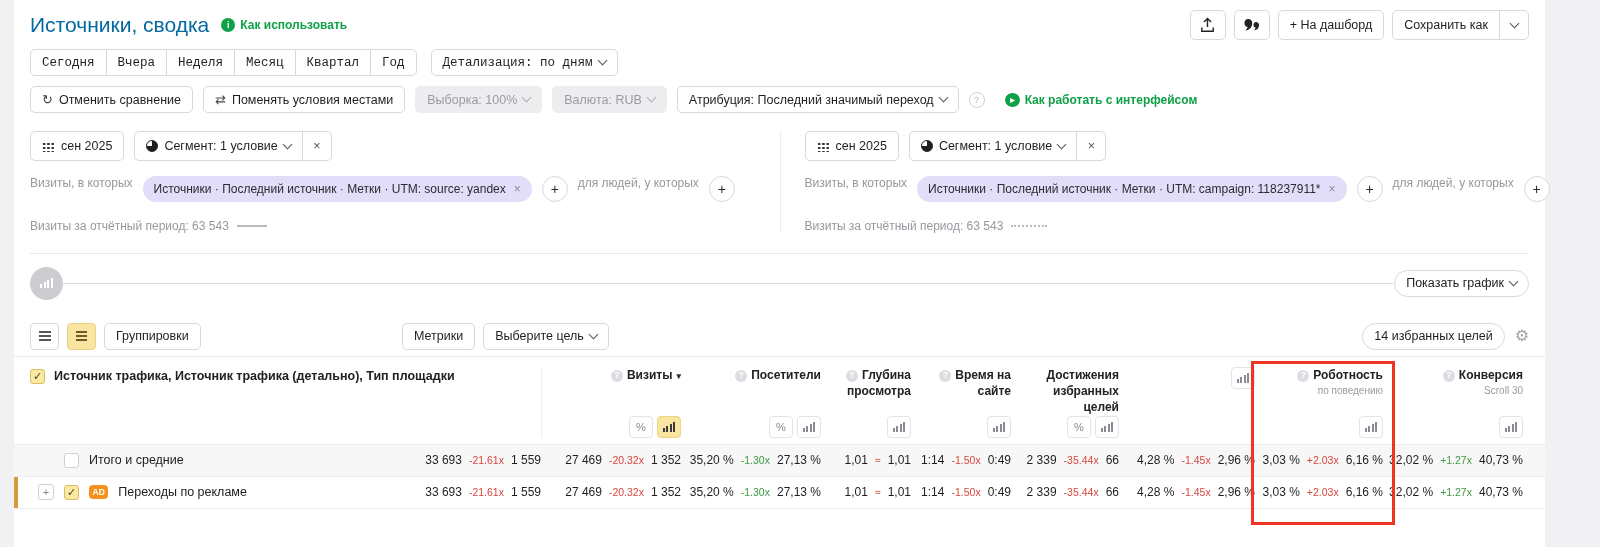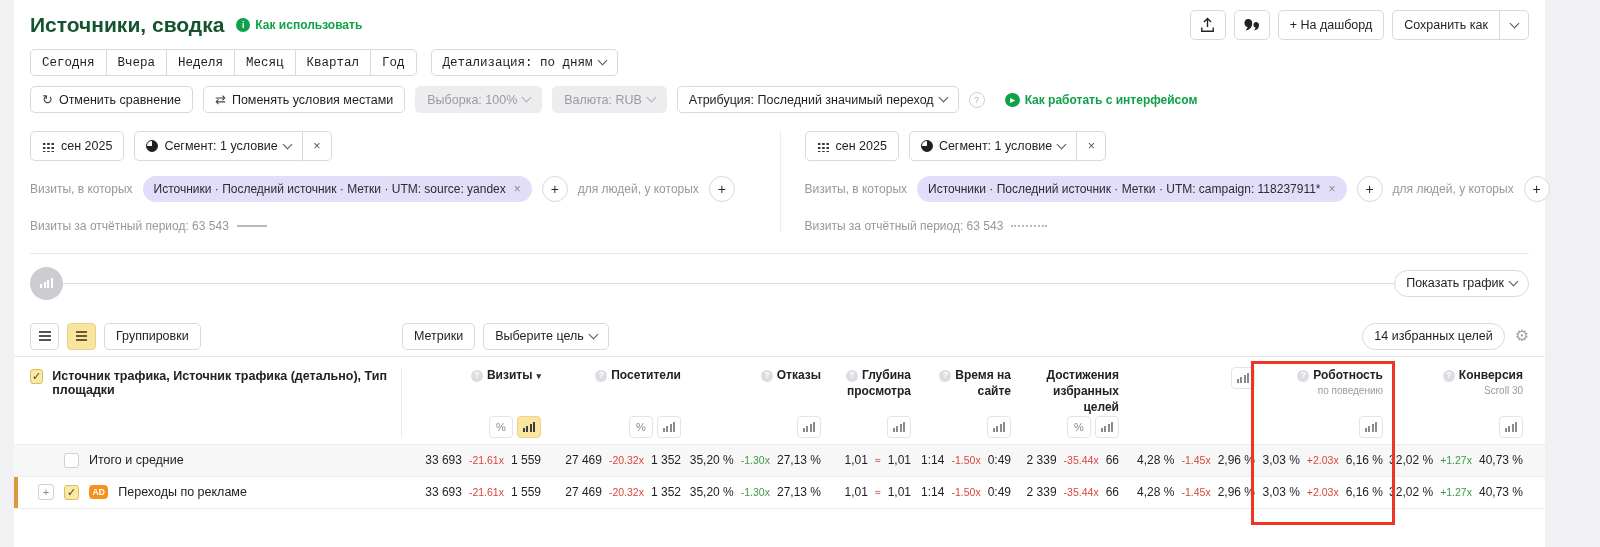--- a/index.html
+++ b/index.html
@@ -12,21 +12,21 @@
   .icon-btn{width:36px;justify-content:center;padding:0;}
   .tall{height:30px;}
   .chev{width:6px;height:6px;border-right:1.4px solid;border-bottom:1.4px solid;transform:rotate(45deg);display:inline-block;margin-top:-4px;opacity:.75;}
   .pill{border-radius:15px;}
   .split{display:inline-flex;}
   .split .btn:first-child{border-radius:5px 0 0 5px;}
   .split .btn:last-child{border-radius:0 5px 5px 0;margin-left:-1px;width:30px;justify-content:center;padding:0;}
 
   
   .top{display:flex;align-items:center;}
-  .title{font-size:21px;font-weight:bold;color:#14532d;}
+  .title{font-size:21px;font-weight:normal;color:#0369a1;}
   .green-link{display:inline-flex;align-items:center;gap:5px;color:#0fa148;font-size:12px;font-weight:bold;margin-left:12px;cursor:pointer;}
   .gcirc{width:14px;height:14px;border-radius:50%;background:#0fa148;color:#fff;display:inline-flex;align-items:center;justify-content:center;font-size:9px;font-weight:bold;}
   .top-actions{margin-left:auto;display:flex;gap:8px;align-items:center;padding-left:36px;}
 
   
   .row2{display:flex;align-items:center;margin-top:9px;gap:14px;font-family:Liberation Mono, monospace;}
   .pgroup{display:flex;}
   .pgroup .btn{border-radius:0;margin-left:-1px;}
   .pgroup .btn:first-child{border-radius:5px 0 0 5px;margin-left:0;}
   .pgroup .btn:last-child{border-radius:0 5px 5px 0;}
@@ -40,21 +40,21 @@
   
   .segments{display:flex;margin-top:18px;border-bottom:1px solid #e8e8ec;padding-bottom:20px;}
   .seg{width:50%;box-sizing:border-box;}
   .seg.right{border-left:1px solid #ededf1;padding-left:24px;}
   .seg-row1{display:flex;align-items:center;gap:10px;}
   .grp{display:inline-flex;}
   .grp .btn:first-child{border-radius:5px 0 0 5px;}
   .grp .btn:last-child{border-radius:0 5px 5px 0;margin-left:-1px;width:30px;justify-content:center;padding:0;color:#555;}
   .cal{width:13px;height:11px;background-image:radial-gradient(#333 1px,transparent 1.3px);background-size:4.3px 4px;background-position:0 1px;}
   .pie{width:12px;height:12px;border-radius:50%;background:conic-gradient(#1f1f22 0 268deg,#fff 268deg 360deg);border:1px solid #1f1f22;box-sizing:border-box;}
-  .seg-row2{display:flex;align-items:center;gap:10px;margin-top:15px;}
+  .seg-row2{display:flex;gap:10px;margin-top:15px;}
   .gray{color:#97979e;font-size:12px;white-space:nowrap;}
   .cond-pill{display:inline-flex;align-items:center;gap:8px;background:#e2ddf9;border-radius:14px;padding:6px 11px;font-size:12px;color:#2b2b30;white-space:nowrap;cursor:pointer;}
   .x{color:#8b8b96;font-size:12px;line-height:1;cursor:pointer;}
   .plus-circle{width:26px;height:26px;border-radius:50%;border:1px solid #d8d8de;background:#fff;color:#2b2b30;font-size:14px;display:inline-flex;align-items:center;justify-content:center;cursor:pointer;flex:0 0 auto;}
   .seg-row3{display:flex;align-items:center;gap:8px;margin-top:17px;}
   .line-solid{width:30px;border-top:2px solid #b9b9bf;}
   .line-dotted{width:36px;border-top:2px dotted #b9b9bf;}
 
   
   .chart-strip{display:flex;align-items:center;height:58px;}
@@ -321,35 +321,20 @@
               <span class="mini-btn">
                 <span class="bars">
                   <i style="height: 4px;"></i>
                   <i style="height: 6px;"></i>
                   <i style="height: 8px;"></i>
                   <i style="height: 10px;"></i>
                 </span>
               </span>
             </div>
           </div>
-          <div class="mcol" style="width: 140px;">
-            <div class="mcol-top">
-              <div class="mcol-label"><span class="help">?</span><span>Отказы</span></div>
-            </div>
-            <div class="mcol-icons">
-              <span class="mini-btn">
-                <span class="bars">
-                  <i style="height: 4px;"></i>
-                  <i style="height: 6px;"></i>
-                  <i style="height: 8px;"></i>
-                  <i style="height: 10px;"></i>
-                </span>
-              </span>
-            </div>
-          </div>
           <div class="mcol" style="width: 90px;">
             <div class="mcol-top">
               <div class="mcol-label"><span class="help">?</span><span>Глубина просмотра</span></div>
             </div>
             <div class="mcol-icons">
               <span class="mini-btn">
                 <span class="bars">
                   <i style="height: 4px;"></i>
                   <i style="height: 6px;"></i>
                   <i style="height: 8px;"></i>

